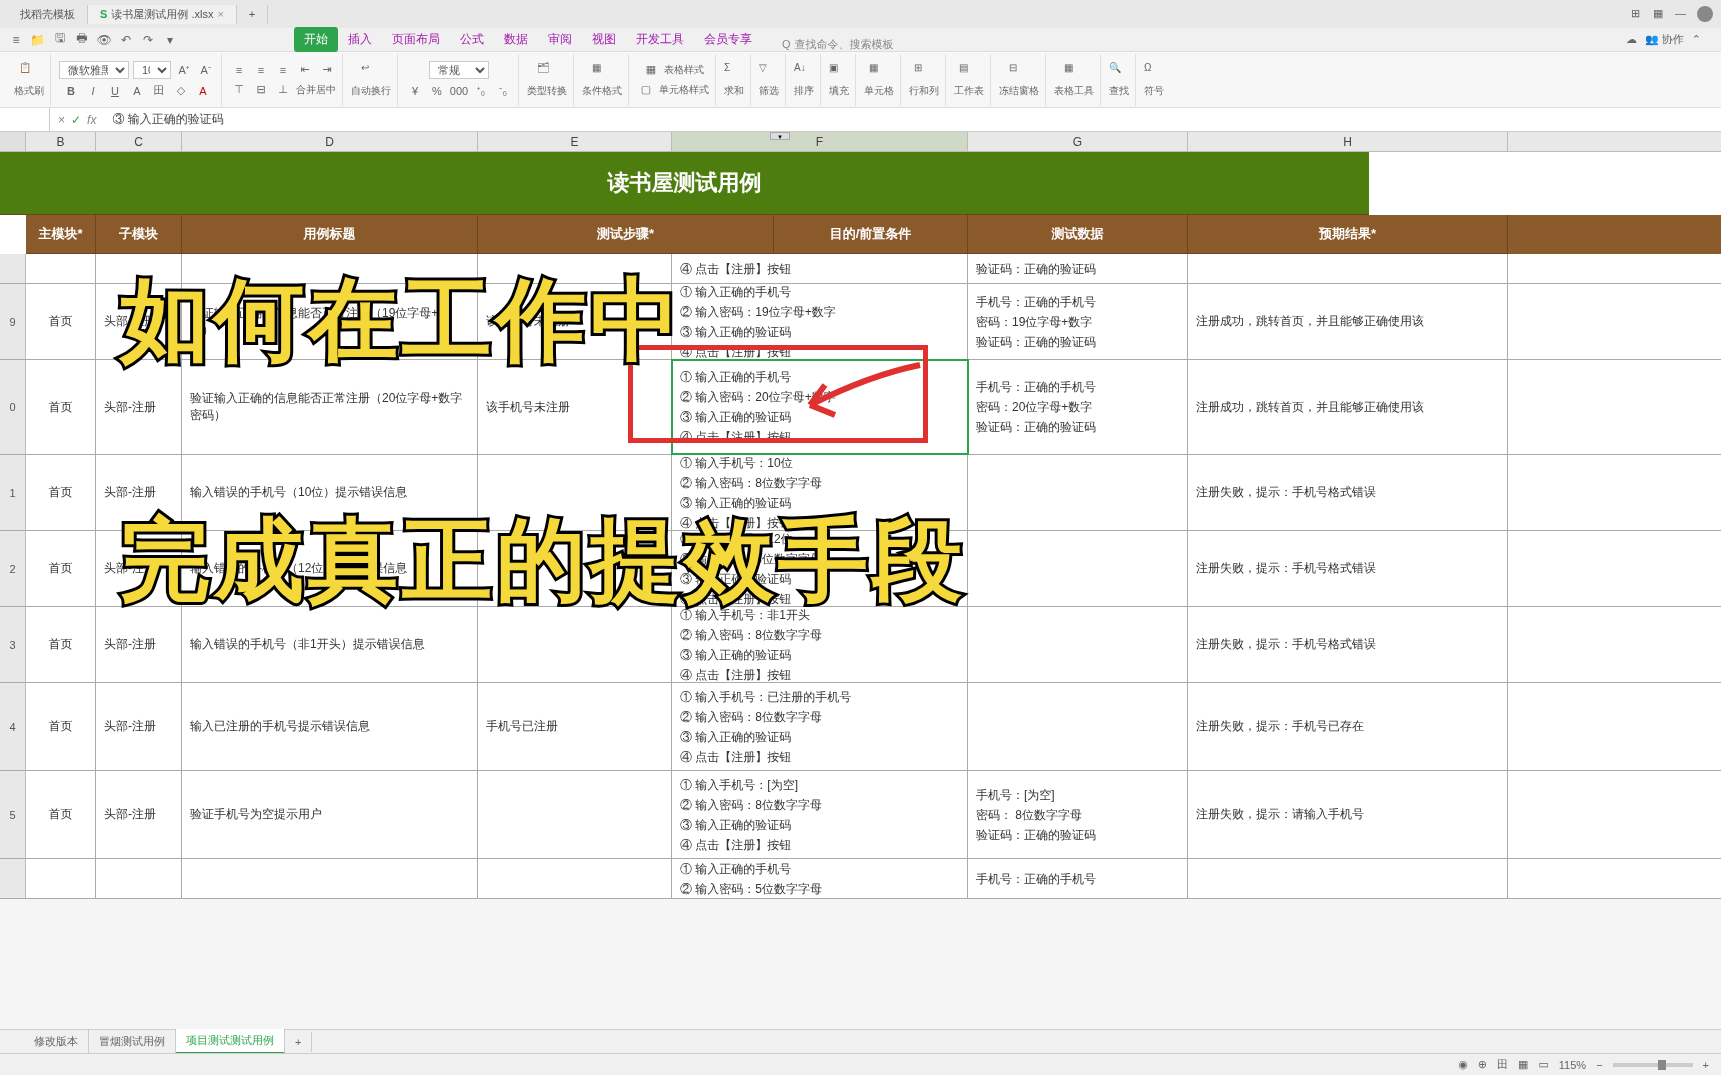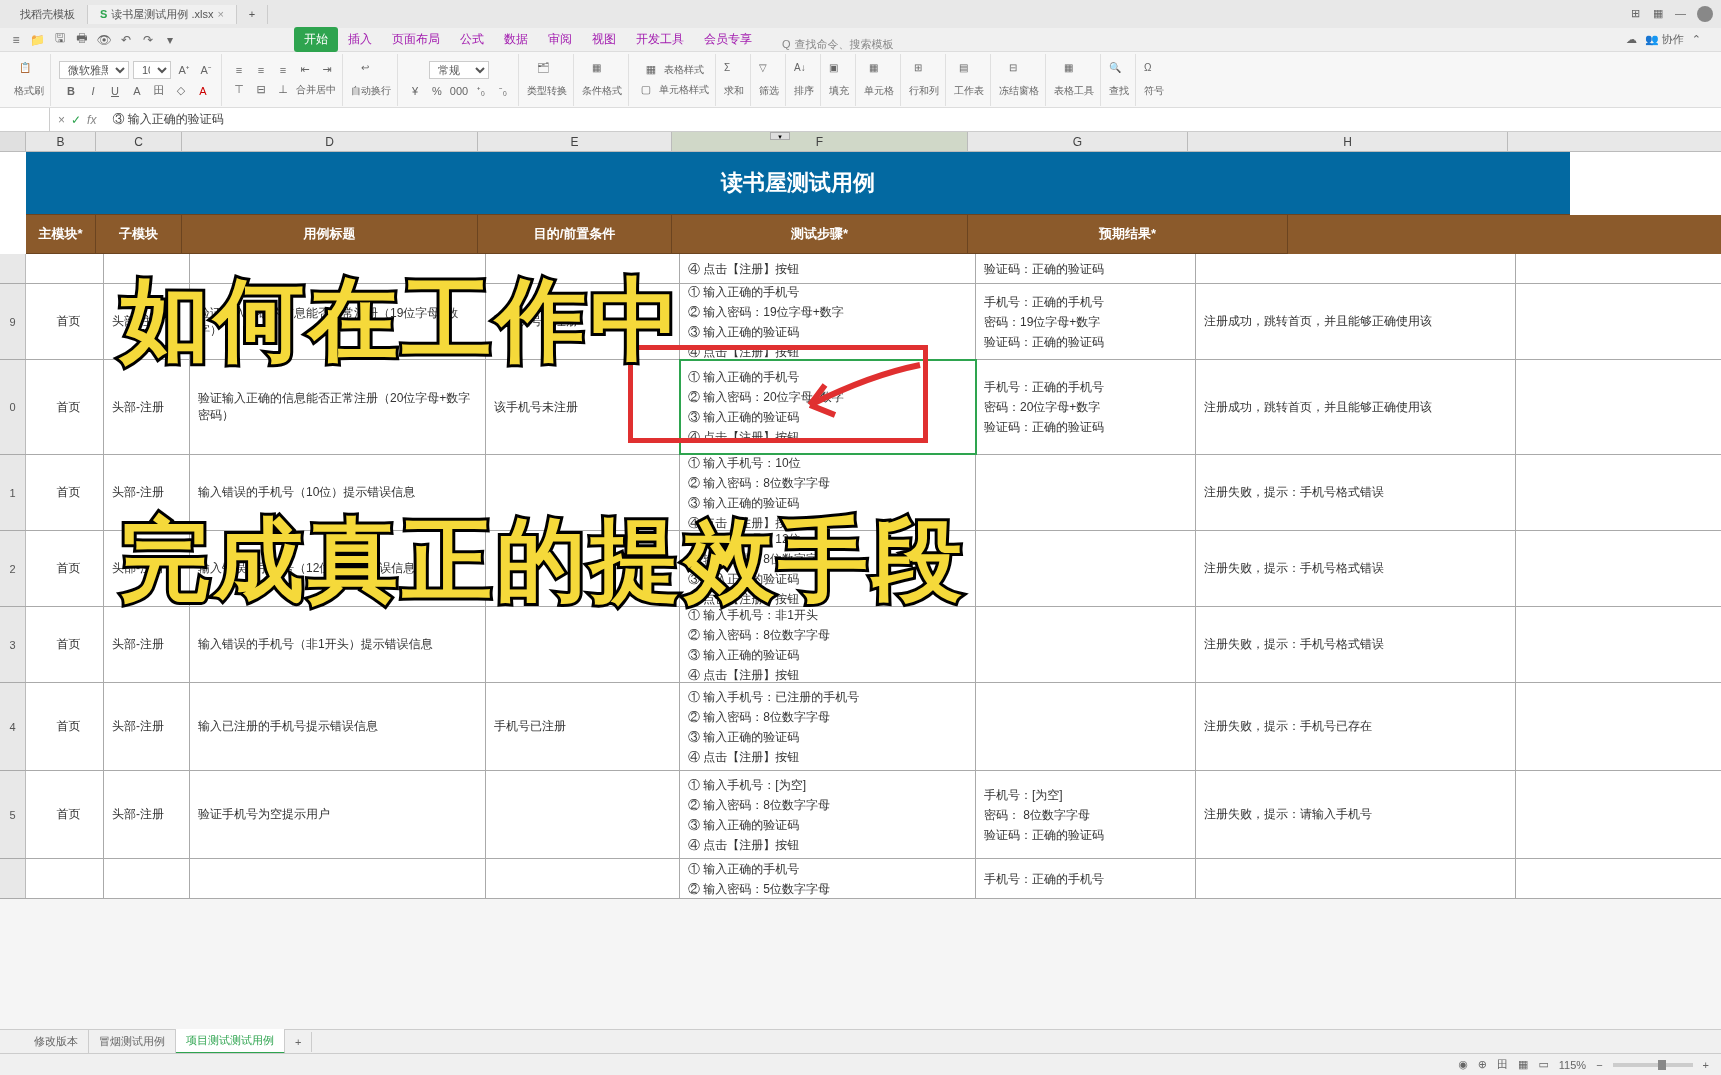--- a/index.html
+++ b/index.html
@@ -45,29 +45,29 @@
 .fx-input { flex: 1; padding: 0 8px; color: #444; }
 
 
 .col-headers { height: 20px; background: #e8e8e8; display: flex; border-bottom: 1px solid #bbb; font-size: 12px; position: sticky; }
 .row-head-corner { width: 26px; border-right: 1px solid #bbb; background: #e0e0e0; }
 .col-head { border-right: 1px solid #bbb; text-align: center; line-height: 20px; color: #444; background: #e8e8e8; }
 .col-head.selected { background: #d0d8c8; }
 
 
 .sheet-wrap { position: relative; background: #fff; }
-.sheet-title { background: #0369a1; color: #fff; font-size: 22px; font-weight: bold; text-align: center; padding: 16px 0; border-bottom: 1px solid #6b4420; width: 1544px; margin-left: 26px; }
+.sheet-title { background: #4d7c0f; color: #fff; font-size: 22px; font-weight: bold; text-align: center; padding: 16px 0; border-bottom: 1px solid #6b4420; width: 1369px; }
 .header-row { display: flex; background: #8b5a2b; color: #fff; font-size: 13px; font-weight: bold; margin-left: 26px; }
 .hcell { border-right: 1px solid #6b4420; border-bottom: 1px solid #6b4420; padding: 10px 6px; text-align: center; }
 
 .data-area { position: relative; }
 .data-row { display: flex; border-bottom: 1px solid #aaa; font-size: 12px; color: #333; min-height: 70px; }
 .row-num { width: 26px; background: #e8e8e8; border-right: 1px solid #bbb; display: flex; align-items: center; justify-content: center; color: #555; font-size: 11px; }
 .cell { border-right: 1px solid #aaa; padding: 6px 8px; display: flex; align-items: center; }
-.cell.center { justify-content: center; margin-left: 8px; }
+.cell.center { justify-content: center; }
 .cell.multi { flex-direction: column; align-items: flex-start; justify-content: center; gap: 2px; line-height: 1.5; }
 
 
 .w-b { width: 70px; }
 .w-c { width: 86px; }
 .w-d { width: 296px; }
 .w-e { width: 194px; }
 .w-f { width: 296px; }
 .w-g { width: 220px; }
 .w-h { width: 320px; }
@@ -323,22 +323,23 @@
 </div>
 
 <div class="dropdown-arrow">▾</div>
 
 <div class="sheet-wrap">
   <div class="sheet-title">读书屋测试用例</div>
   <div class="header-row">
     <div class="hcell w-b">主模块*</div>
     <div class="hcell w-c">子模块</div>
     <div class="hcell w-d">用例标题</div>
+    <div class="hcell w-f">测试步骤*</div>
     <div class="hcell w-e">目的/前置条件</div>
-    <div class="hcell w-f">测试步骤*</div>
+    <div class="hcell w-g">测试数据</div>
     <div class="hcell w-h">预期结果*</div>
   </div>
 
   <div class="data-area" id="data-rows">
       <div class="data-row" style="min-height: 30px; height: 30px;">
     <div class="row-num"></div>
     <div class="cell center w-b"></div>
     <div class="cell w-c"></div>
     <div class="cell w-d"></div>
     <div class="cell w-e"></div>

